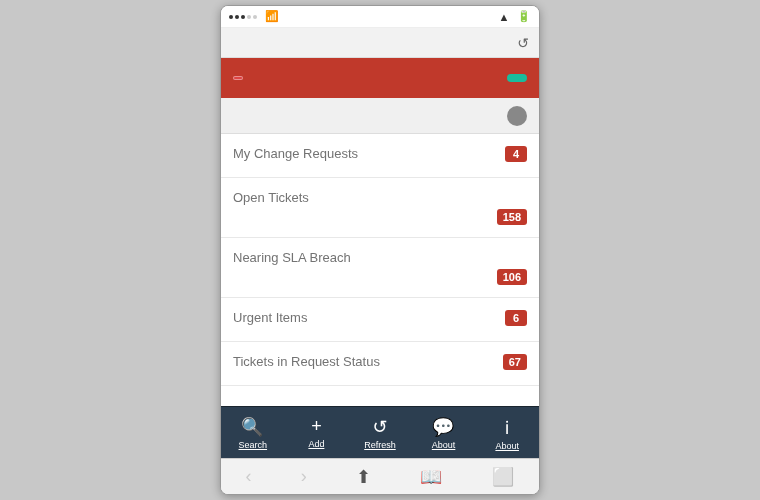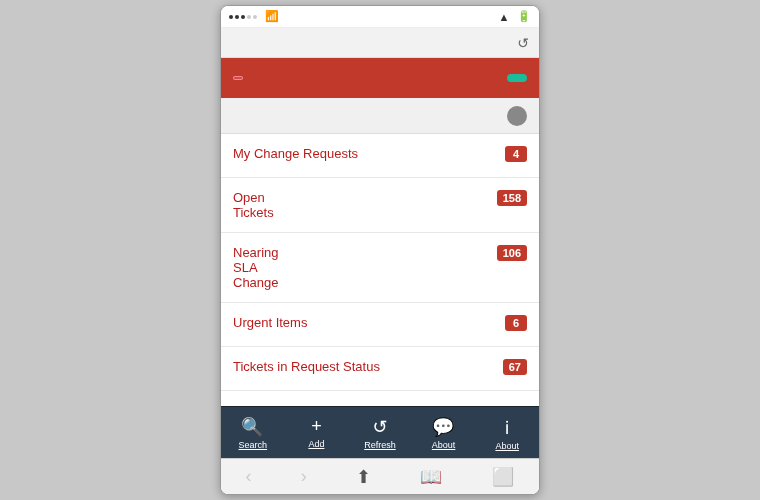--- a/index.html
+++ b/index.html
@@ -128,35 +128,36 @@
     .menu-item {
       display: flex;
       align-items: flex-start;
       justify-content: space-between;
       padding: 12px 12px;
       border-bottom: 1px solid #e8e8e8;
       min-height: 44px;
     }
     .menu-item-label {
       font-size: 13px;
-      color: #b91c1c;
+      color: #737373;
       flex: 1;
     }
     .badge {
       background: #c0392b;
       color: #fff;
       font-size: 11px;
       font-weight: bold;
       border-radius: 3px;
       padding: 2px 6px;
       min-width: 22px;
       text-align: center;
       flex-shrink: 0;
     }
     .item-tall {
+      flex-direction: column;
       gap: 4px;
       align-items: flex-start;
     }
     .item-tall .badge-row {
       width: 100%;
       display: flex;
       justify-content: flex-end;
     }
     
     .toolbar {
@@ -244,21 +245,21 @@
       <span class="menu-item-label">My Change Requests</span>
       <span class="badge">4</span>
     </div>
       <div class="menu-item item-tall">
       <span class="menu-item-label">Open Tickets</span>
       <div class="badge-row">
         <span class="badge">158</span>
       </div>
     </div>
       <div class="menu-item item-tall">
-      <span class="menu-item-label">Nearing SLA Change</span>
+      <span class="menu-item-label">Nearing SLA Breach</span>
       <div class="badge-row">
         <span class="badge">106</span>
       </div>
     </div>
       <div class="menu-item">
       <span class="menu-item-label">Urgent Items</span>
       <span class="badge">6</span>
     </div>
       <div class="menu-item">
       <span class="menu-item-label">Tickets in Request Status</span>

